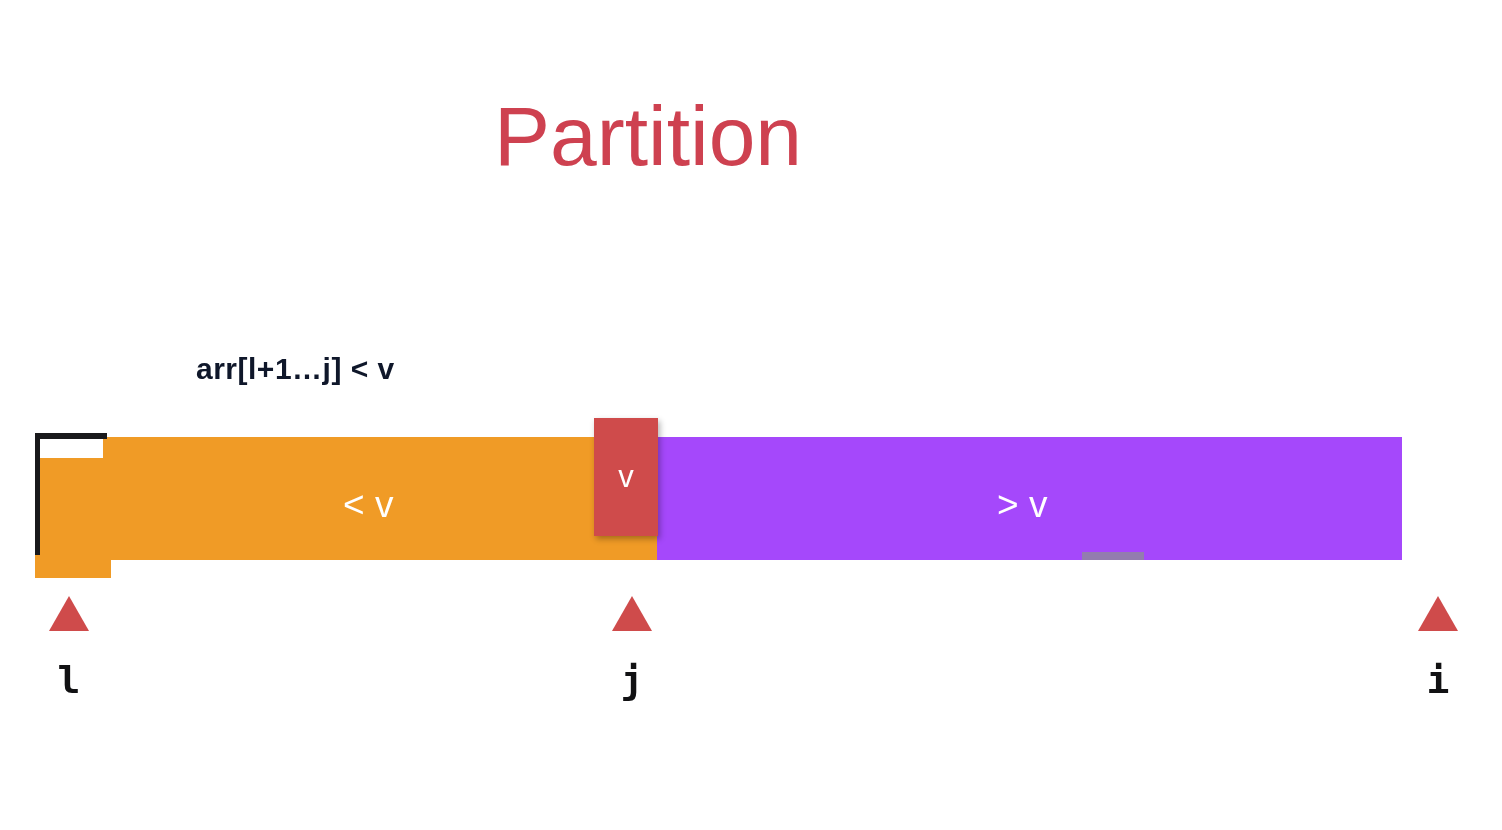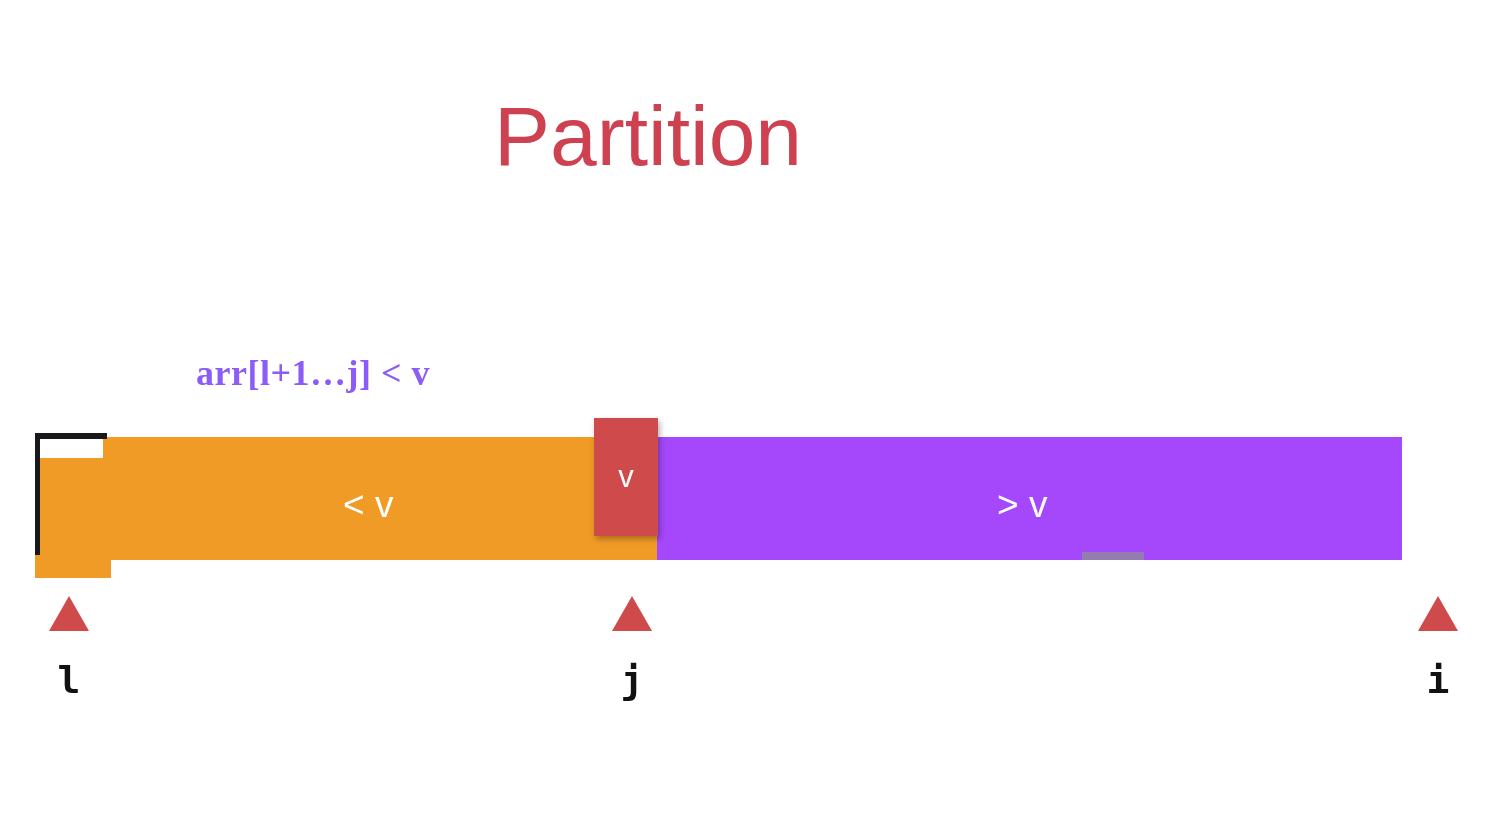--- a/index.html
+++ b/index.html
@@ -30,24 +30,24 @@
     font-weight: 400;
     line-height: 1.05;
     color: #ce4150;
     letter-spacing: 0px;
     margin-top: 24px;
   }
 
   
   .annot {
     position: absolute;
-    font-family: Liberation Serif, serif;
-    font-size: 36px;
+    font-family: Liberation Sans, sans-serif;
+    font-size: 30px;
     font-weight: 700;
-    color: #8b5cf6;
+    color: #0f172a;
     white-space: pre;
     letter-spacing: 0.5px;
   }
   .annot-left  { left: 196px; top: 352px; }
   .annot-right { left: 818px; top: 352px; }
 
   
   .bar {
     position: absolute;
     box-sizing: border-box;

